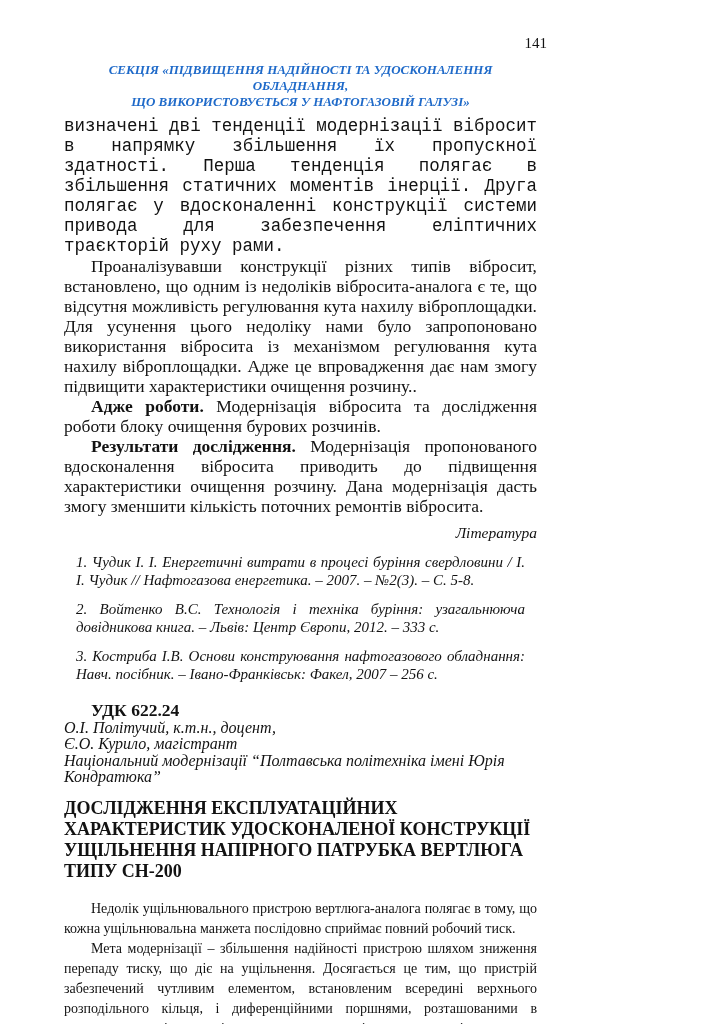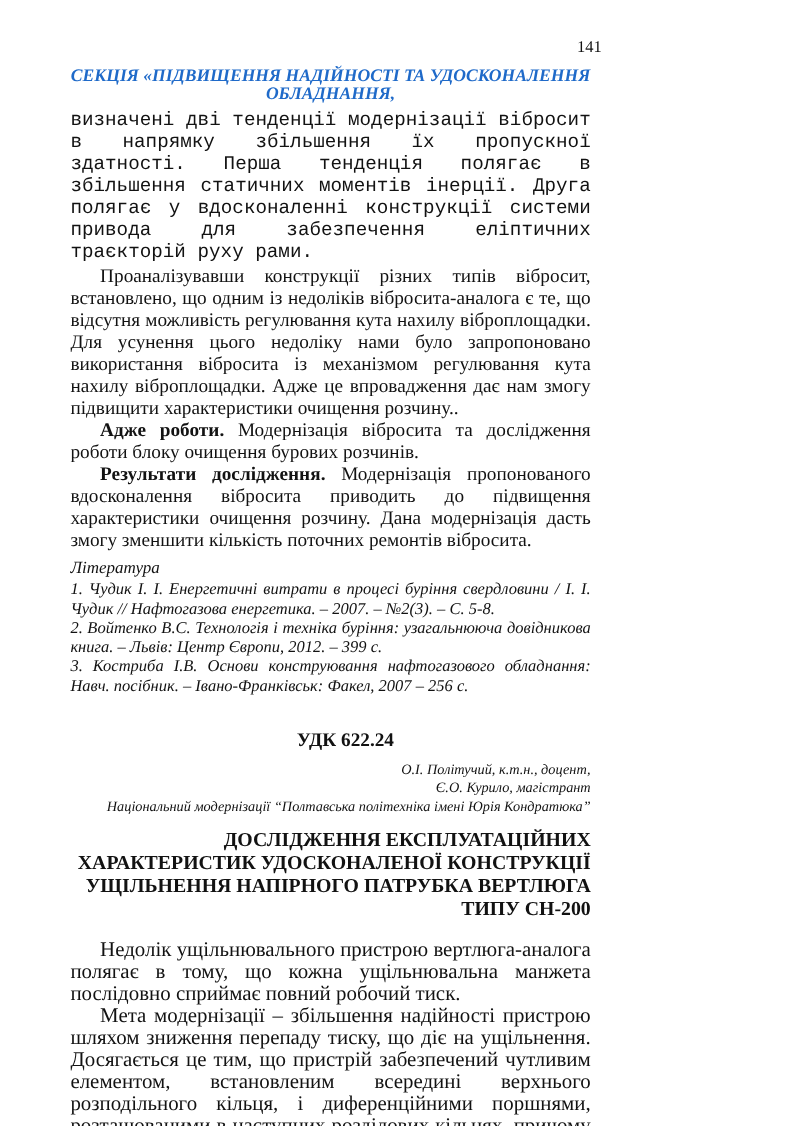--- a/index.html
+++ b/index.html
@@ -22,113 +22,112 @@
     text-align: right;
     font-size: 15px;
     line-height: 18px;
     margin: 0 -10px 0 0;
   }
   .section-header {
     margin-top: 10px;
     text-align: center;
     font-weight: bold;
     font-style: italic;
-    font-size: 16px;
+    font-size: 13px;
     line-height: 16px;
     color: #1f6ac9;
   }
   .body-text {
     margin-top: 6px;
   }
   .body-text p {
     margin: 0;
     font-size: 17.5px;
     line-height: 20px;
     text-align: justify;
     text-indent: 27px;
   }
   .body-text p.no-indent {
     text-indent: 0;
     font-family: Liberation Mono, monospace;
   }
   .lit-heading {
     margin-top: 8px;
-    text-align: left;
+    text-align: right;
     font-style: italic;
     font-size: 15.5px;
     line-height: 18px;
   }
   .refs {
     margin-top: 2px;
   }
   .refs p {
-    margin: 0;
+    margin: 12px;
     font-style: italic;
     font-size: 15px;
     line-height: 17.6px;
     text-align: justify;
   }
   .udc {
-    margin-top: 28px;
+    margin-top: 16px;
     font-weight: bold;
     font-size: 17.5px;
     line-height: 20px;
     text-indent: 27px;
-    text-align: center;
   }
   .authors {
-    margin-top: 10px;
-    text-align: right;
+    margin-top: 0;
     font-style: italic;
-    font-size: 13px;
+    font-size: 16px;
     line-height: 16.5px;
   }
   .authors div { margin: 0; }
   .article-title {
     margin: 12px auto 0 auto;
     max-width: 560px;
-    text-align: right;
+    text-align: left;
     font-weight: bold;
     font-size: 18px;
     line-height: 21px;
   }
   .body-text2 {
     margin-top: 17px;
   }
   .body-text2 p {
     margin: 0;
-    font-size: 19px;
+    font-size: 14px;
     line-height: 20px;
     text-align: justify;
     text-indent: 27px;
   }
 </style>
 </head>
 <body>
 
 <div class="page">
 
   <div class="page-number">141</div>
 
   <div class="section-header">
     <div>СЕКЦІЯ «ПІДВИЩЕННЯ НАДІЙНОСТІ ТА УДОСКОНАЛЕННЯ ОБЛАДНАННЯ,</div>
+    <div>ЩО ВИКОРИСТОВУЄТЬСЯ У НАФТОГАЗОВІЙ ГАЛУЗІ»</div>
   </div>
 
   <div class="body-text">
     <p class="no-indent">визначені дві тенденції модернізації вібросит в напрямку збільшення їх пропускної здатності. Перша тенденція полягає в збільшення статичних моментів інерції. Друга полягає у вдосконаленні конструкції системи привода для забезпечення еліптичних траєкторій руху рами.</p>
     <p>Проаналізувавши конструкції різних типів вібросит, встановлено, що одним із недоліків вібросита-аналога є те, що відсутня можливість регулювання кута нахилу віброплощадки. Для усунення цього недоліку нами було запропоновано використання вібросита із механізмом регулювання кута нахилу віброплощадки. Адже це впровадження дає нам змогу підвищити характеристики очищення розчину..</p>
     <p><b>Адже роботи.</b><span> Модернізація вібросита та дослідження роботи блоку очищення бурових розчинів.</span></p>
     <p><b>Результати дослідження.</b><span> Модернізація пропонованого вдосконалення вібросита приводить до підвищення характеристики очищення розчину. Дана модернізація дасть змогу зменшити кількість поточних ремонтів вібросита.</span></p>
   </div>
 
   <div class="lit-heading">Література</div>
 
   <div class="refs">
     <p>1. Чудик І. І. Енергетичні витрати в процесі буріння свердловини / І. І. Чудик // Нафтогазова енергетика. – 2007. – №2(3). – С. 5-8.</p>
-    <p>2. Войтенко В.С. Технологія і техніка буріння: узагальнююча довідникова книга. – Львів: Центр Європи, 2012. – 399 с.</p>
+    <p>2. Войтенко В.С. Технологія і техніка буріння: узагальнююча довідникова книга. – Львів: Центр Європи, 2012. – 333 с.</p>
     <p>3. Костриба І.В. Основи конструювання нафтогазового обладнання: Навч. посібник. – Івано-Франківськ: Факел, 2007 – 256 с.</p>
   </div>
 
   <div class="udc">УДК 622.24</div>
 
   <div class="authors">
     <div>О.І. Політучий, к.т.н., доцент,</div>
     <div>Є.О. Курило, магістрант</div>
     <div>Національний модернізації “Полтавська політехніка імені Юрія Кондратюка”</div>
   </div>

